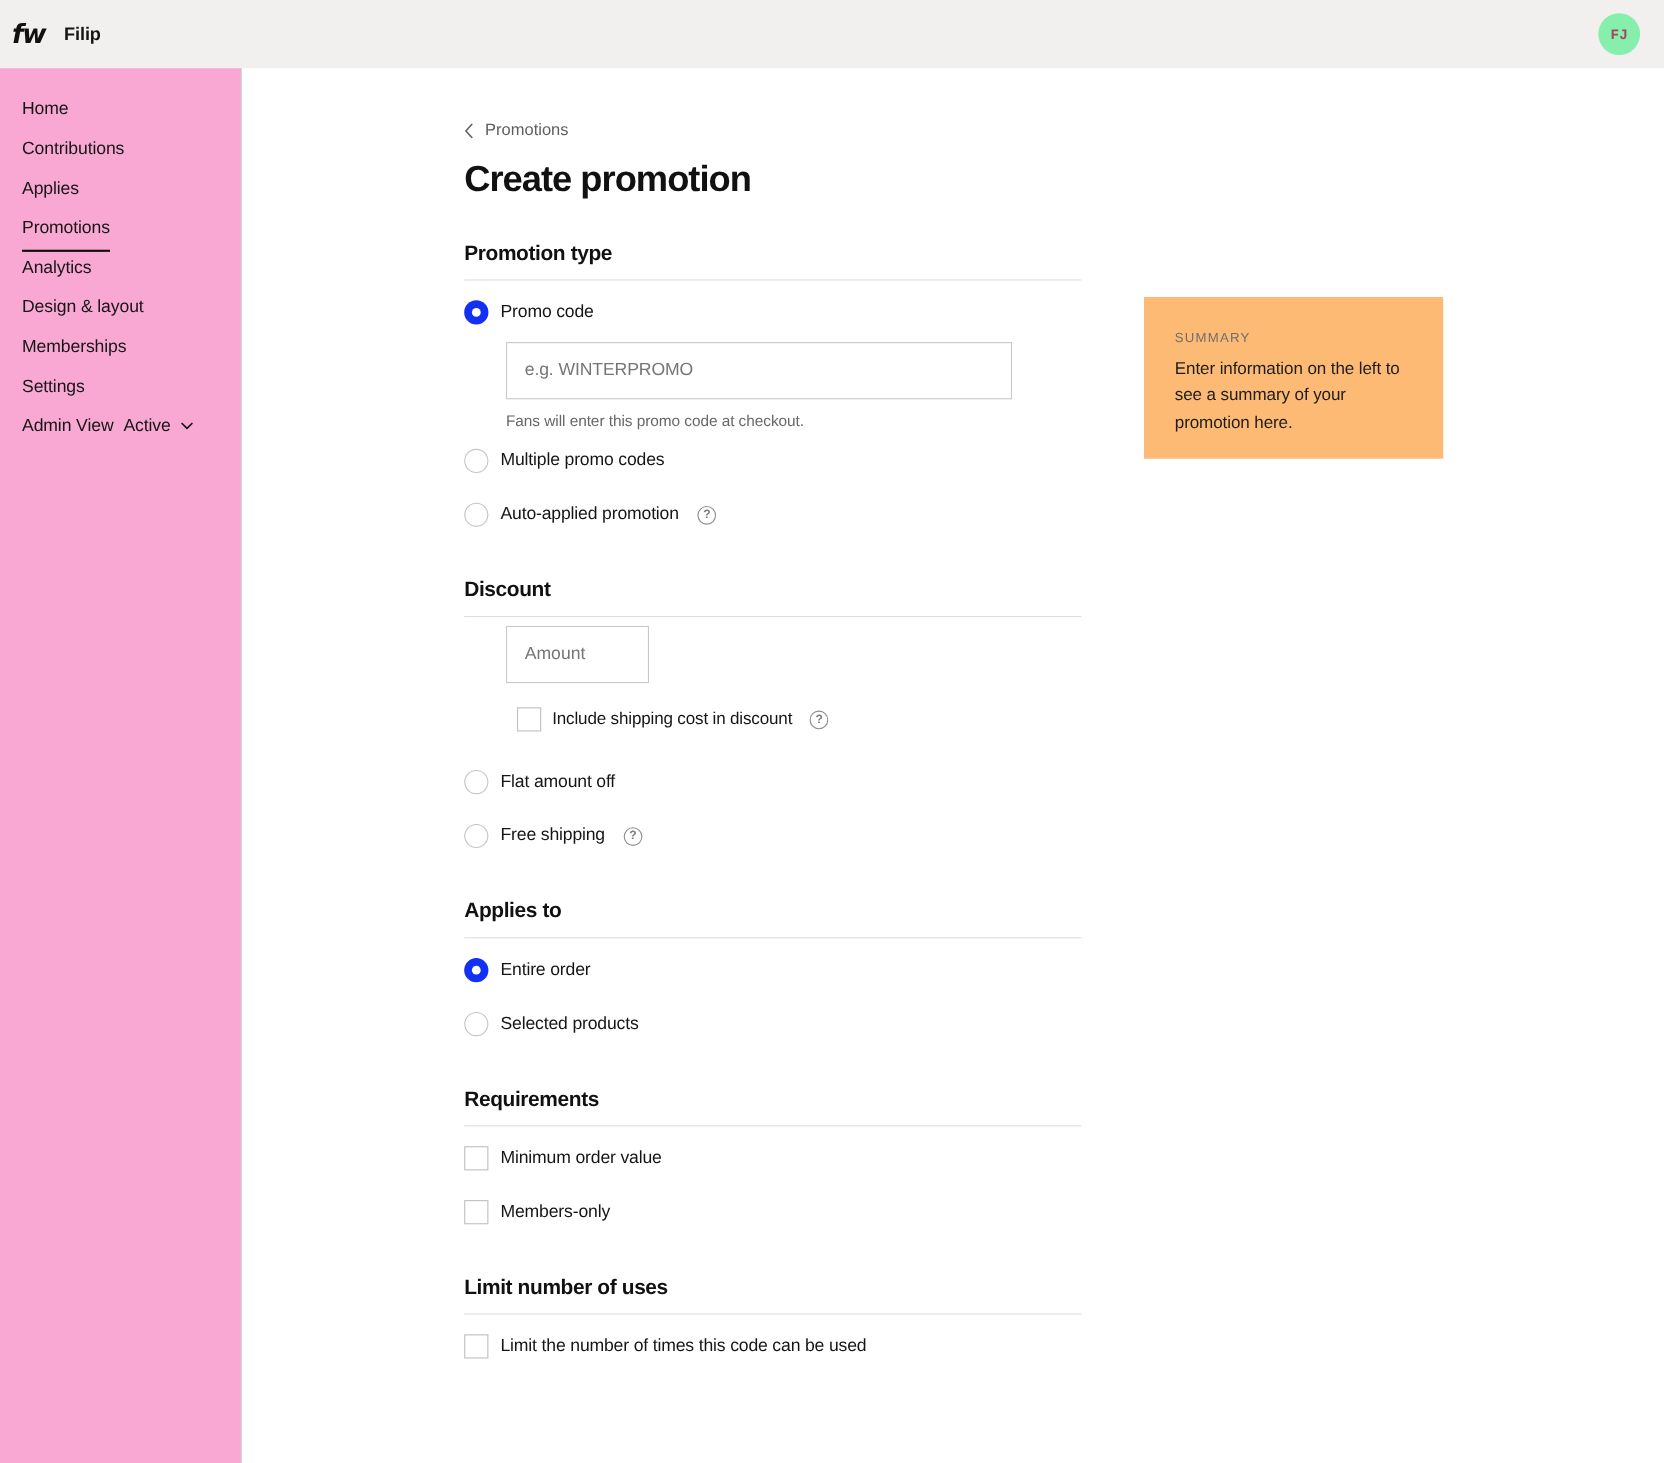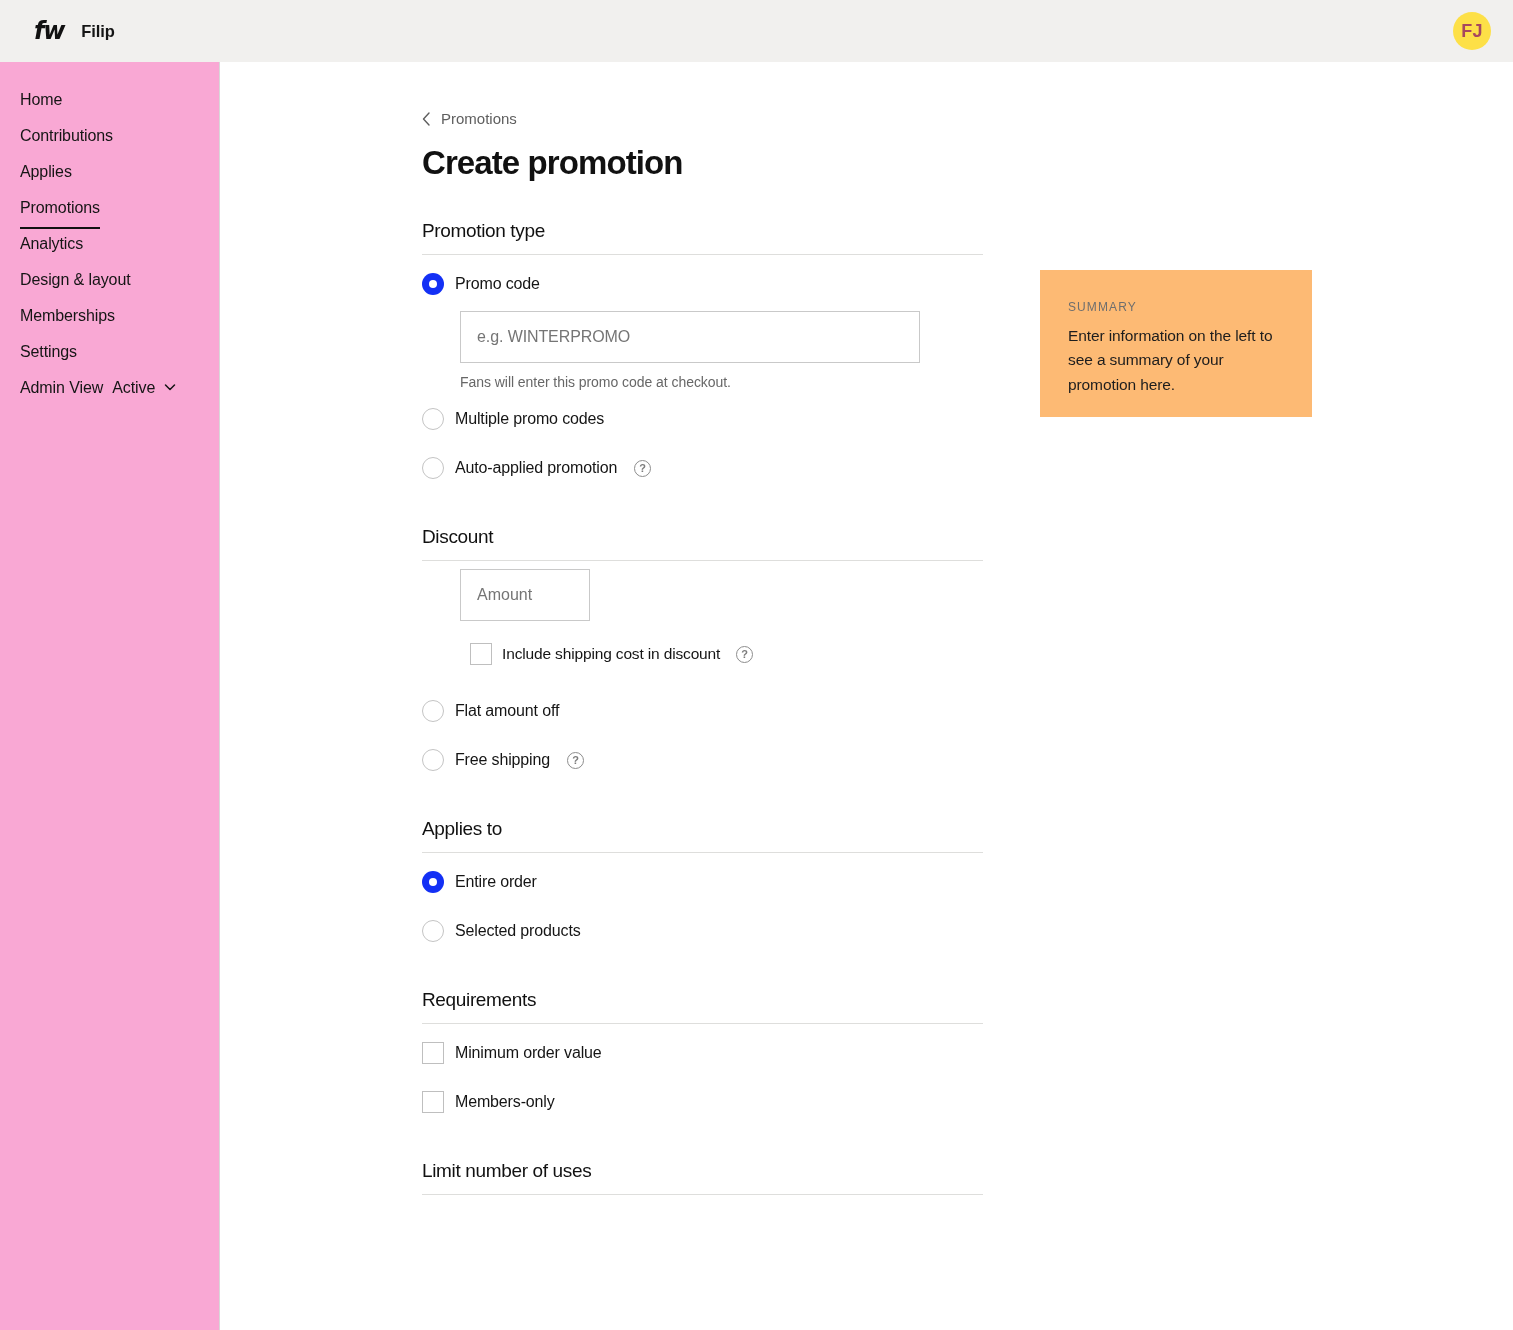--- a/index.html
+++ b/index.html
@@ -14,39 +14,40 @@
 
   
   .topbar {
     position: absolute; left: 0; top: 0;
     width: 1513px; height: 62px;
     background: #f1f0ee;
     display: flex; align-items: center;
   }
   .brand-wrap {
     display: flex; align-items: center; gap: 17px;
-    margin-left: 34px;
+    margin-left: 11px;
   }
   .logo-fw {
     font-family: "DejaVu Sans", sans-serif;
     font-weight: 700; font-style: italic;
     font-size: 24px; letter-spacing: -1.2px;
     color: #111111; line-height: 1;
   }
   .brand-name {
     font-size: 16.5px; font-weight: 700; color: #151515;
     letter-spacing: -0.1px;
   }
   .avatar {
     position: absolute; right: 22px; top: 12px;
     width: 38px; height: 38px; border-radius: 50%;
-    background: #fde047;
+    background: #86efac;
     display: flex; align-items: center; justify-content: center;
-    font-size: 18px; font-weight: 700; letter-spacing: 0.2px;
+    font-size: 13px; font-weight: 700; letter-spacing: 0.2px;
     color: #a6475f;
+    font-family: Liberation Mono, monospace;
   }
 
   
   .sidebar {
     position: absolute; left: 0; top: 62px;
     width: 220px; height: 1268px;
     background: #f9a8d4;
     border-right: 1px solid #d8d8d8;
     padding-top: 20px;
   }
@@ -95,21 +96,21 @@
 
   .page-title {
     font-size: 33px; font-weight: 700;
     letter-spacing: -0.9px;
     margin: 17px 0 0 0;
     color: #111111;
   }
 
   .section { margin-top: 38px; }
   .section-head {
-    font-size: 19px; font-weight: 400;
+    font-size: 19px; font-weight: 700;
     letter-spacing: -0.35px; color: #111111;
     padding-bottom: 12px;
   }
   .rule {
     height: 1px; background: #dededc;
     width: 561px;
   }
 
   .opt-row {
     display: flex; align-items: center; gap: 11px;
@@ -324,20 +325,24 @@
       <div class="opt-row">
         <span class="checkbox"></span>
         <span class="opt-label">Members-only</span>
       </div>
     </div>
 
     <div class="section">
       <div class="section-head">Limit number of uses</div>
       <div class="rule"></div>
 
+      <div class="opt-row">
+        <span class="checkbox"></span>
+        <span class="opt-label">Limit the number of times this code can be used</span>
+      </div>
     </div>
 
   </div>
 
   <aside class="summary-card">
     <div class="summary-kicker">SUMMARY</div>
     <div class="summary-text">Enter information on the left to see a summary of your promotion here.</div>
   </aside>
 </div>
 

